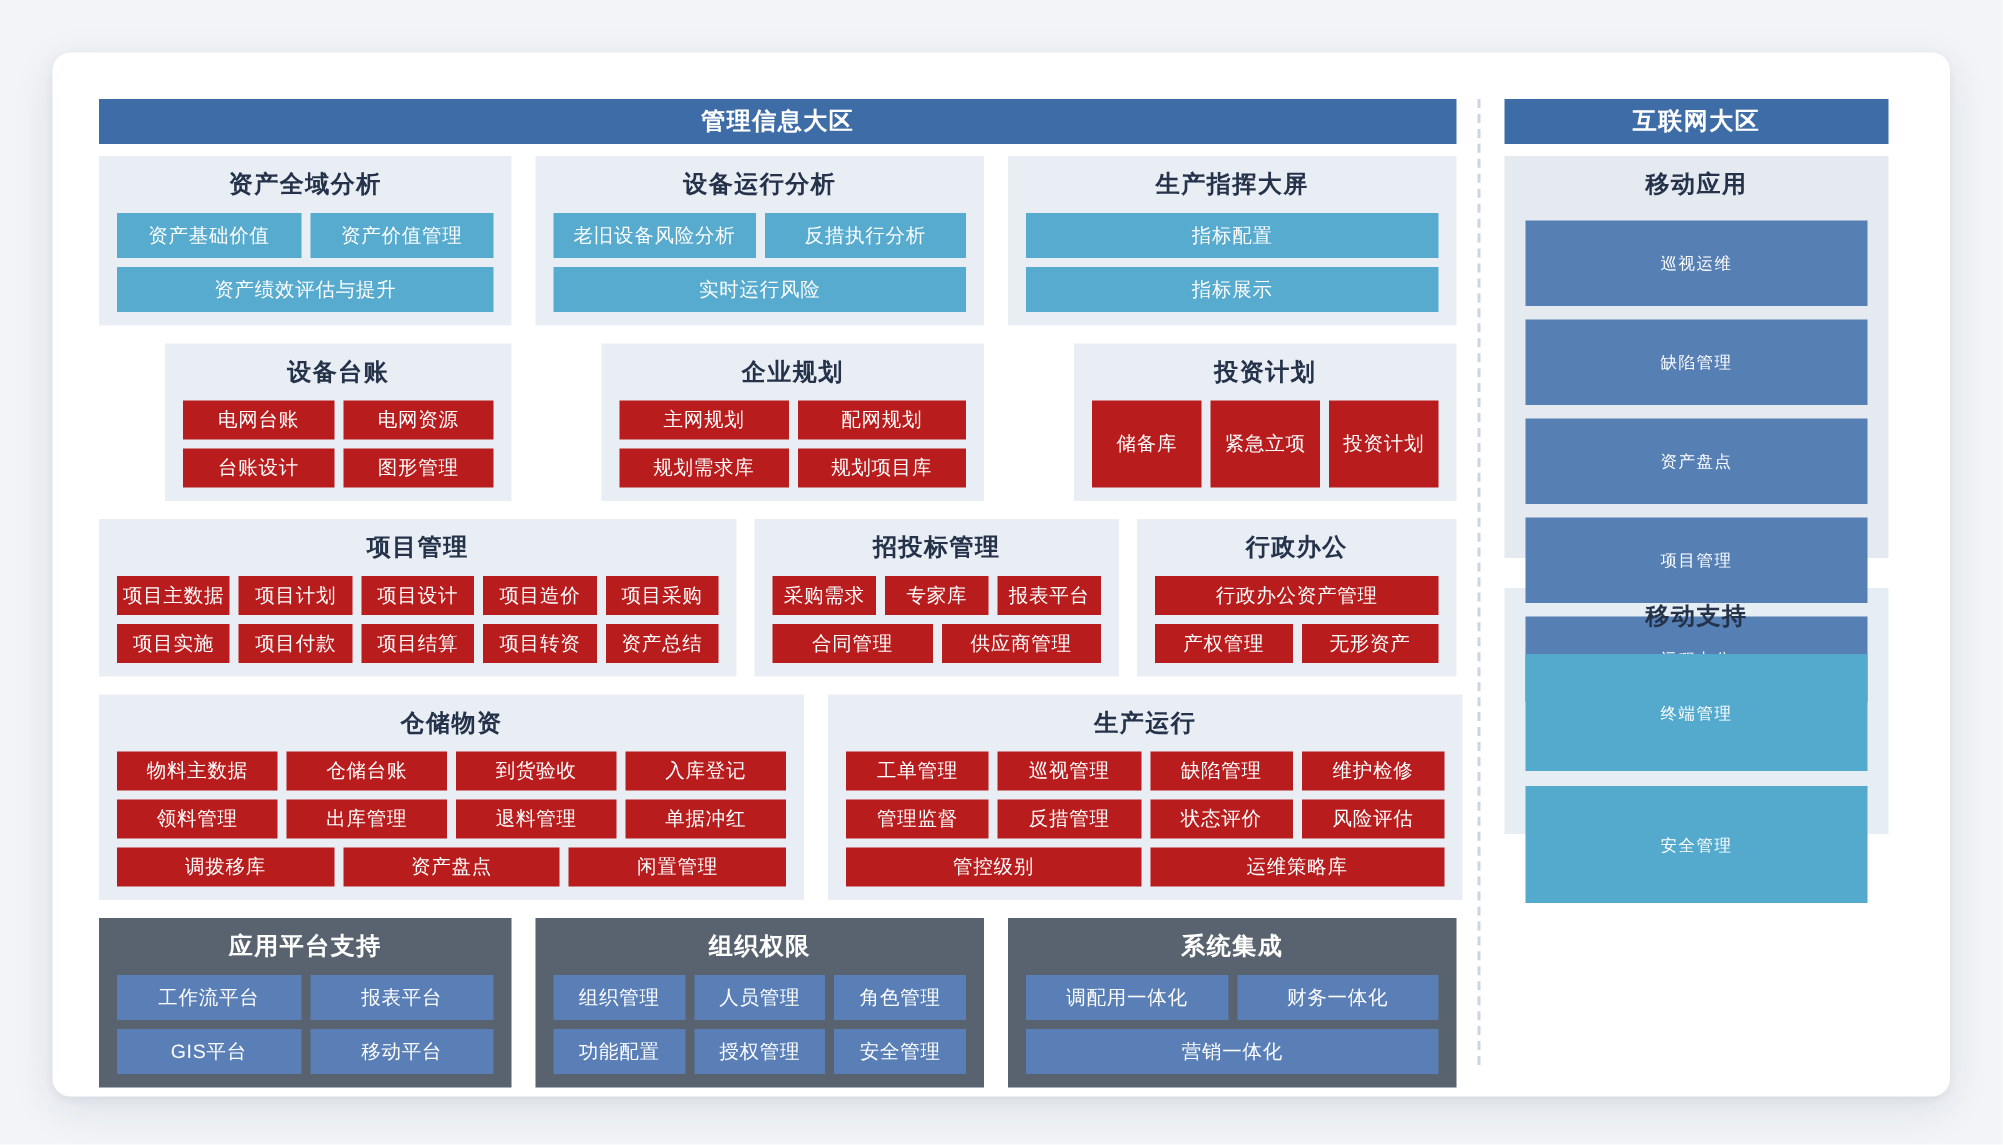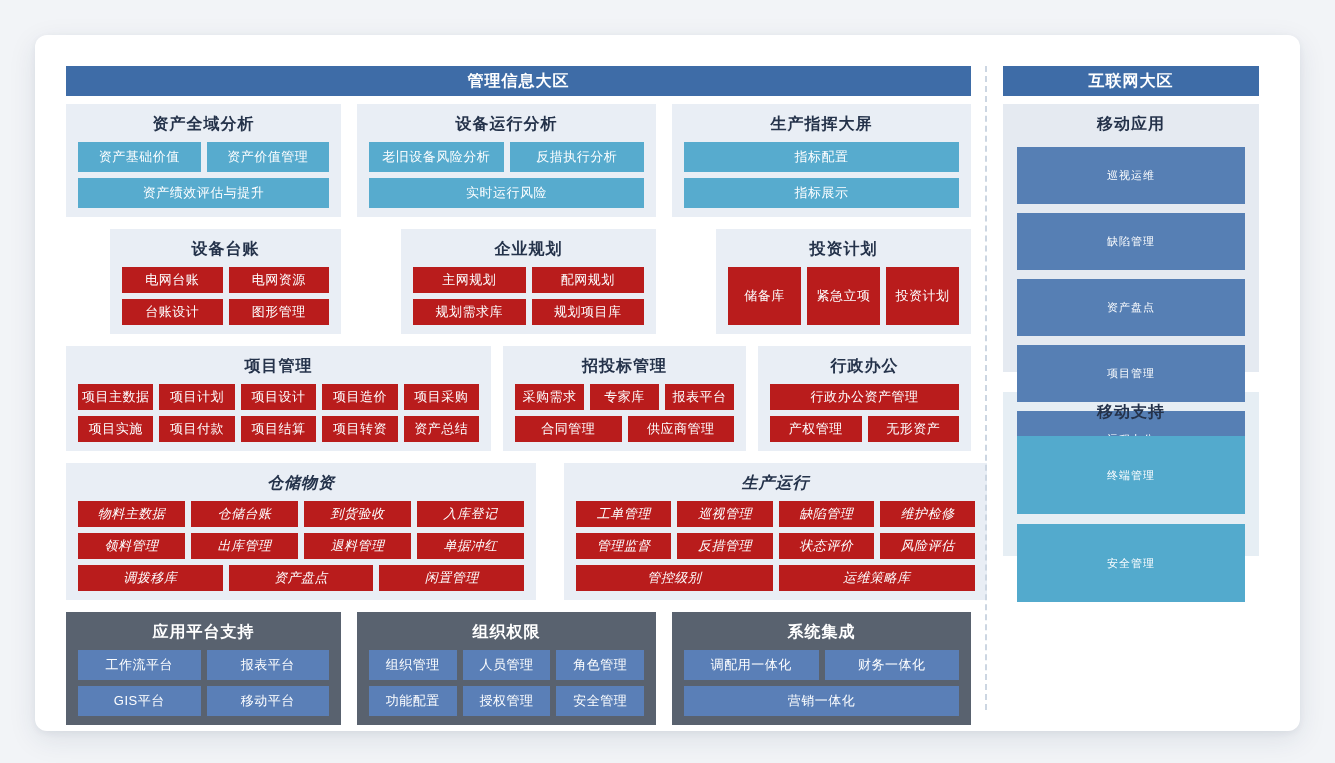--- a/index.html
+++ b/index.html
@@ -22,21 +22,21 @@
   .rightcol{width:256px;}
   .zone-header{
     height:30px;background:#3e6ca7;color:#ffffff;
     font-weight:bold;font-size:16px;letter-spacing:1px;
     display:flex;align-items:center;justify-content:center;
     margin-bottom:8px;
   }
   .row{display:grid;margin-bottom:12px;}
   .cols-a{grid-template-columns:275px 299px 299px;gap:16px;}
   .cols-b{grid-template-columns:425px 243px 213px;gap:12px;}
-  .cols-c{grid-template-columns:470px 423px;gap:28px;font-style:italic;}
+  .cols-c{grid-template-columns:470px 423px;gap:16px;}
   .row:last-child{margin-bottom:0;gap:16px;}
   .rh1 .g{min-height:112px;}
   .rh2 .g{min-height:99px;margin-left:44px;}
   .rh3 .g{min-height:104px;}
   .rh4 .g{min-height:136px;}
   .rh5 .g{min-height:108px;}
   .g{
     box-sizing:border-box;
     background:#e9eef5;
     padding:8px 12px 9px 12px;

